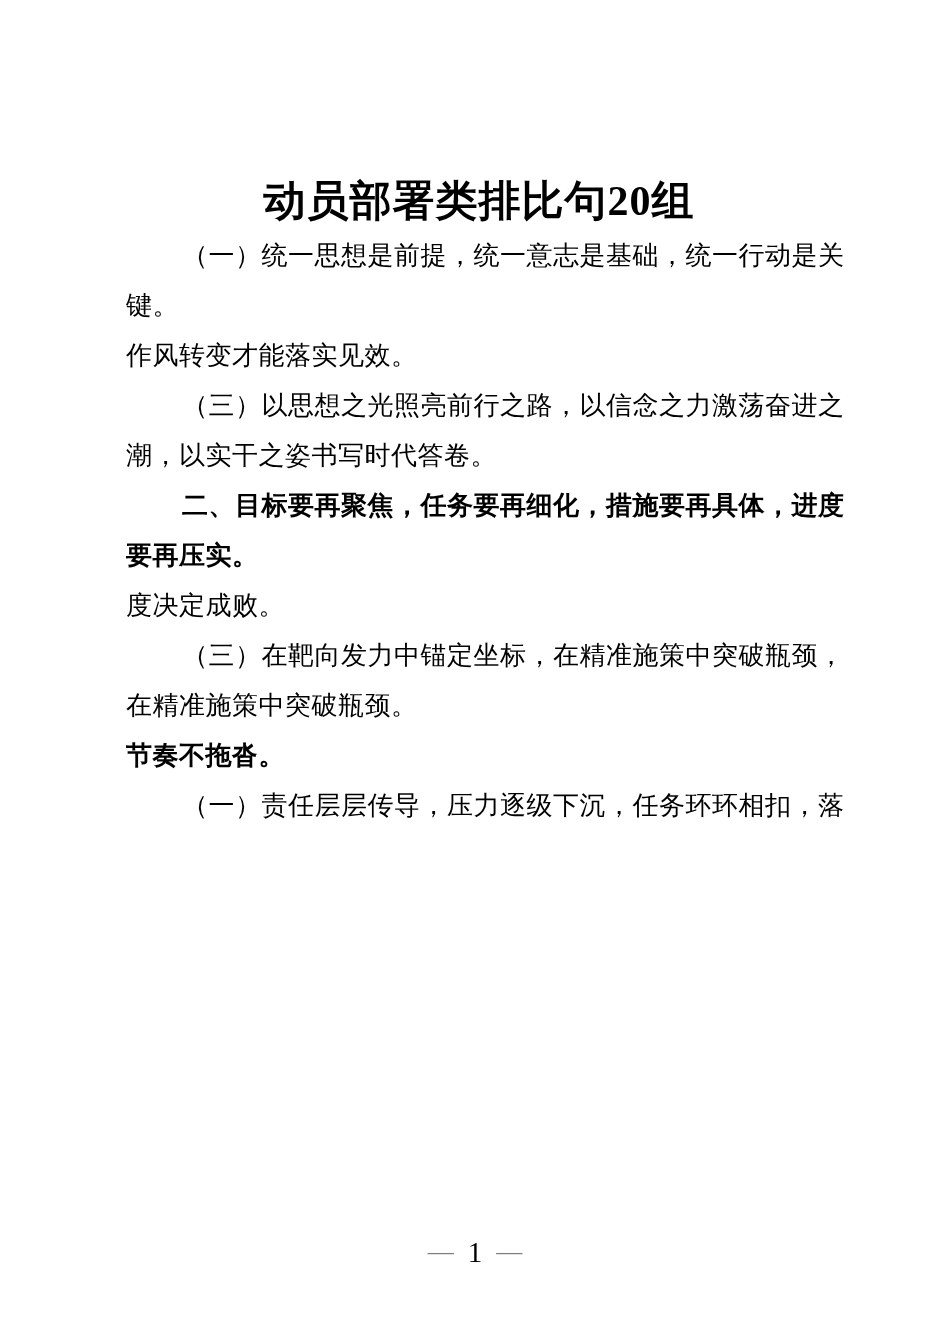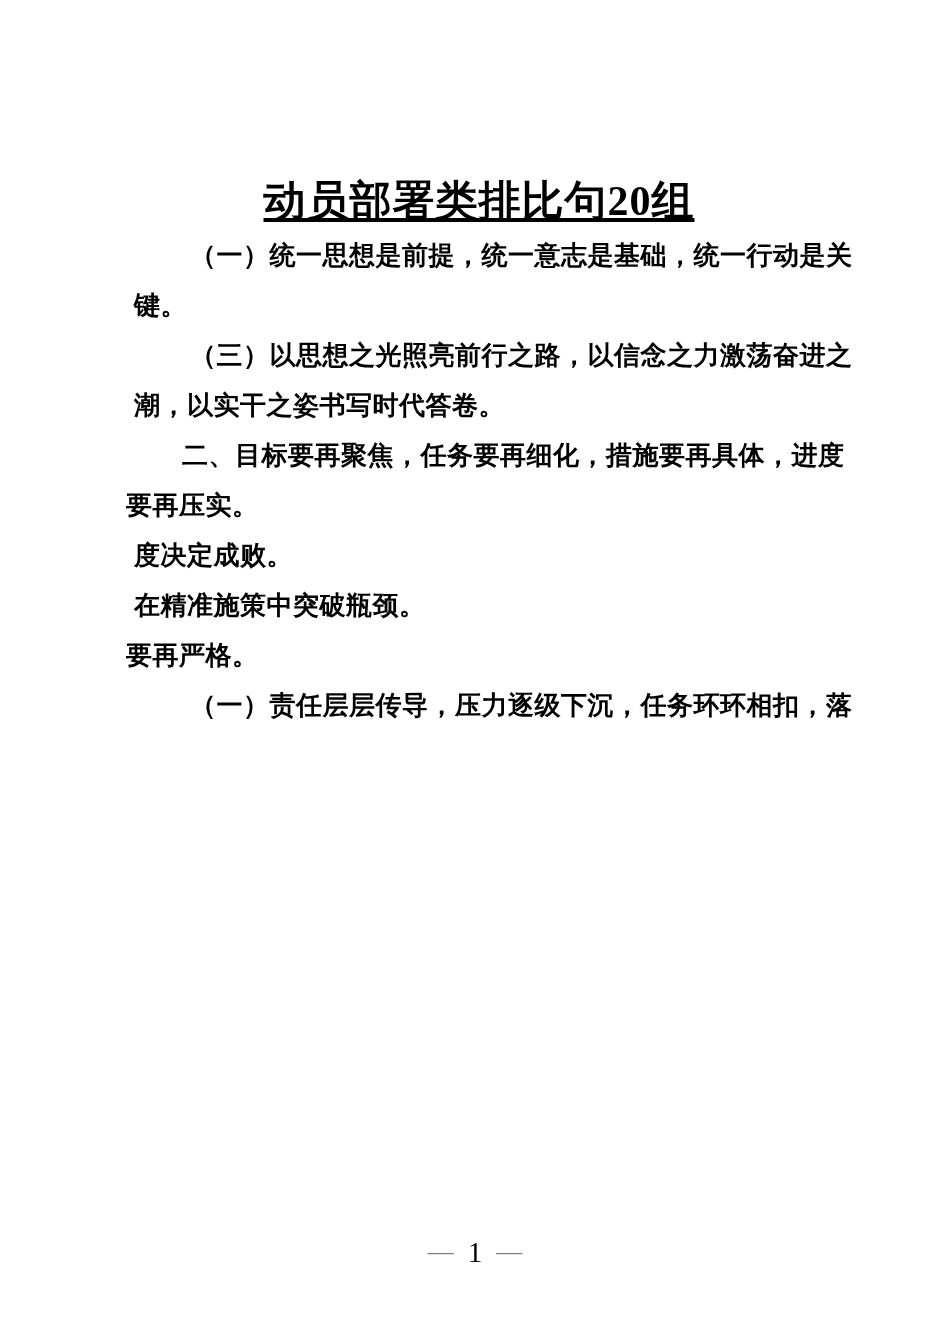--- a/index.html
+++ b/index.html
@@ -24,39 +24,37 @@
   .doc-title {
     margin-top: 172px;
     height: 58px;
     line-height: 58px;
     text-align: center;
     font-family: "Liberation Serif", "DejaVu Serif", serif;
     font-weight: bold;
     font-size: 42px;
     letter-spacing: 1px;
     white-space: nowrap;
-    text-decoration: underline;
   }
   .para { margin: 0; padding: 0; }
   .line {
     height: 50px;
     line-height: 50px;
     font-size: 26px;
     white-space: nowrap;
     letter-spacing: 0.5px;
   }
   .line.first {
     text-indent: 56px;
   }
   .para-heading .line {
     font-weight: bold;
   }
   .para-sub .line {
-    font-weight: bold;
-    margin-left: 8px;
+    font-weight: normal;
   }
   .footer {
     position: absolute;
     left: 0;
     top: 1230px;
     width: 100%;
     height: 44px;
     display: flex;
     align-items: center;
     justify-content: center;
@@ -83,43 +81,45 @@
 
     <div class="doc-title">动员部署类排比句20组</div>
 
 
     <div class="para para-sub">
       <div class="line first">（一）统一思想是前提，统一意志是基础，统一行动是关</div>
       <div class="line">键。</div>
     </div>
 
     <div class="para para-sub">
+      <div class="line">作风转变才能落实见效。</div>
     </div>
 
     <div class="para para-sub">
       <div class="line first">（三）以思想之光照亮前行之路，以信念之力激荡奋进之</div>
       <div class="line">潮，以实干之姿书写时代答卷。</div>
     </div>
 
     <div class="para para-heading">
       <div class="line first">二、目标要再聚焦，任务要再细化，措施要再具体，进度</div>
       <div class="line">要再压实。</div>
     </div>
 
     <div class="para para-sub">
       <div class="line">度决定成败。</div>
     </div>
 
 
     <div class="para para-sub">
+      <div class="line first">（三）在靶向发力中锚定坐标，在精准施策中突破瓶颈，</div>
       <div class="line">在精准施策中突破瓶颈。</div>
     </div>
 
     <div class="para para-heading">
-      <div class="line">要再严格。</div>
+      <div class="line">节奏不拖沓。</div>
     </div>
 
     <div class="para para-sub">
       <div class="line first">（一）责任层层传导，压力逐级下沉，任务环环相扣，落</div>
     </div>
 
   </div>
 
   <div class="footer">
     <span class="dash">—</span>

